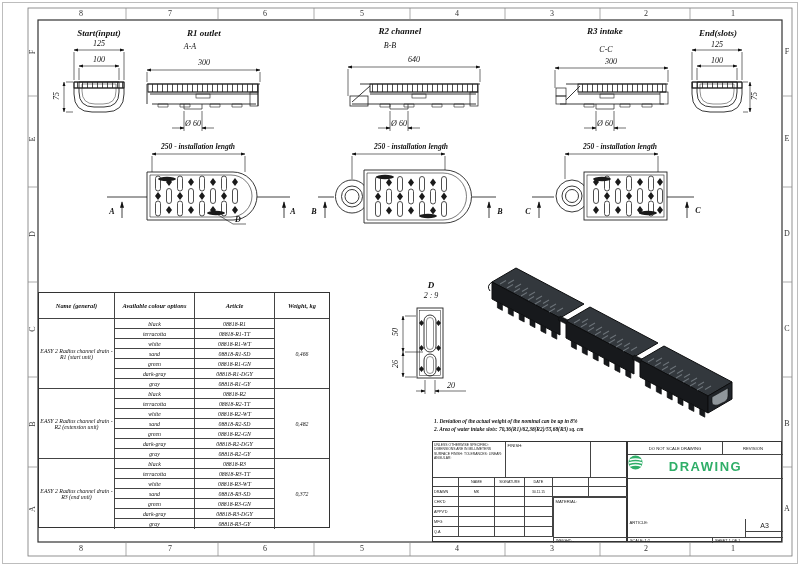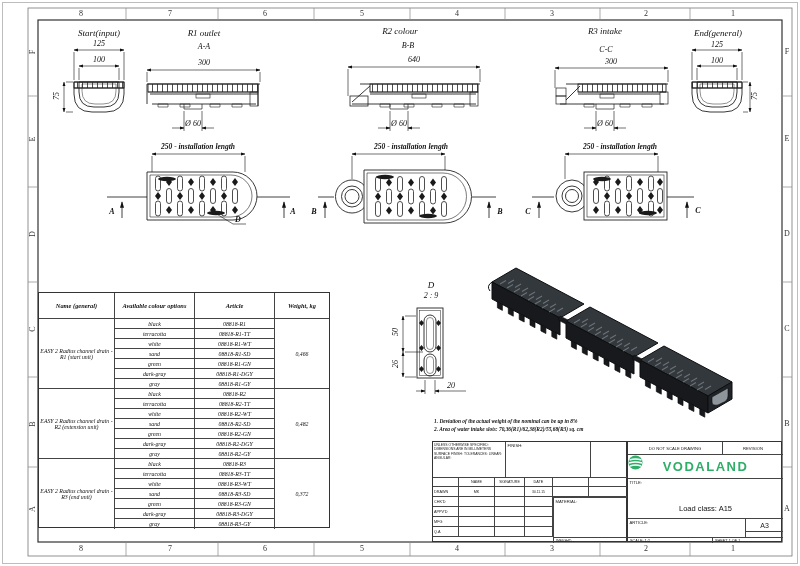--- a/index.html
+++ b/index.html
@@ -1,21 +1,21 @@
 <!DOCTYPE html>
 <html><head>
 <meta charset="utf-8">
 <style>
   html,body{margin:0;padding:0;background:#fff;}
   #page{position:relative;width:800px;height:566px;background:#fff;overflow:hidden;
         font-family:"Liberation Sans",sans-serif;color:#111;}
   svg{position:absolute;left:0;top:0;}
   .lbl{position:absolute;font-family:"Liberation Serif",serif;font-style:italic;
        color:#111;text-align:center;white-space:nowrap;line-height:1;}
-  .ttl{font-weight:normal;font-size:9px;}
+  .ttl{font-weight:bold;font-size:9px;}
   .dim{font-size:8px;}
   .dimb{font-size:7.5px;font-weight:bold;}
   .sec{font-size:8px;font-weight:bold;}
   .rot{transform:rotate(-90deg);transform-origin:center;}
   .gridnum{position:absolute;font-family:"Liberation Serif",serif;font-size:8px;color:#333;
            width:14px;text-align:center;line-height:12px;}
   
   #ptable{position:absolute;left:38px;top:292px;width:292px;height:236px;
           border:1px solid #333;box-sizing:border-box;display:grid;
           grid-template-columns:76px 80px 80px 54px;
@@ -330,35 +330,35 @@
   <span class="gridnum rot" style="left:26px;top:323px;">C</span>
   <span class="gridnum rot" style="left:26px;top:418px;">B</span>
   <span class="gridnum rot" style="left:26px;top:503px;">A</span>
 
   <span class="lbl ttl" style="left:64px;top:29px;width:70px;">Start(input)</span>
   <span class="lbl dim" style="left:81px;top:40px;width:36px;">125</span>
   <span class="lbl dim" style="left:81px;top:56px;width:36px;">100</span>
   <span class="lbl dim rot" style="left:42px;top:92px;width:30px;">75</span>
 
   <span class="lbl ttl" style="left:169px;top:29px;width:70px;">R1 outlet</span>
-  <span class="lbl dim" style="left:186px;top:43px;width:36px;">A-A</span>
+  <span class="lbl dim" style="left:172px;top:43px;width:36px;">A-A</span>
   <span class="lbl dim" style="left:186px;top:59px;width:36px;">300</span>
   <span class="lbl dim" style="left:175px;top:120px;width:36px;">Ø 60</span>
 
-  <span class="lbl ttl" style="left:365px;top:27px;width:70px;">R2 colour</span>
-  <span class="lbl dim" style="left:390px;top:42px;width:36px;">B-B</span>
+  <span class="lbl ttl" style="left:365px;top:27px;width:70px;">R2 channel</span>
+  <span class="lbl dim" style="left:372px;top:42px;width:36px;">B-B</span>
   <span class="lbl dim" style="left:396px;top:56px;width:36px;">640</span>
   <span class="lbl dim" style="left:381px;top:120px;width:36px;">Ø 60</span>
 
   <span class="lbl ttl" style="left:570px;top:27px;width:70px;">R3 intake</span>
   <span class="lbl dim" style="left:588px;top:46px;width:36px;font-style:italic;">C-C</span>
   <span class="lbl dim" style="left:593px;top:58px;width:36px;">300</span>
   <span class="lbl dim" style="left:587px;top:120px;width:36px;">Ø 60</span>
 
-  <span class="lbl ttl" style="left:683px;top:29px;width:70px;">End(general)</span>
+  <span class="lbl ttl" style="left:683px;top:29px;width:70px;">End(slots)</span>
   <span class="lbl dim" style="left:699px;top:41px;width:36px;">125</span>
   <span class="lbl dim" style="left:699px;top:57px;width:36px;">100</span>
   <span class="lbl dim rot" style="left:740px;top:92px;width:30px;">75</span>
 
   <span class="lbl dimb" style="left:138px;top:143px;width:120px;">250 - installation length</span>
   <span class="lbl dimb" style="left:351px;top:143px;width:120px;">250 - installation length</span>
   <span class="lbl dimb" style="left:560px;top:143px;width:120px;">250 - installation length</span>
 
   <span class="lbl sec" style="left:107px;top:208px;width:10px;">A</span>
   <span class="lbl sec" style="left:288px;top:208px;width:10px;">A</span>
@@ -489,28 +489,24 @@
     <div class="cell bB ctr" style="left:95px;top:0;width:60px;height:13px;">REVISION</div>
 
     <div class="cell bB" style="left:0;top:13px;width:155px;height:24px;">
       <div class="logo">
         <svg width="15" height="15" viewBox="0 0 15 15">
           <circle cx="7.5" cy="7.5" r="7" fill="#2fae68"></circle>
           <path d="M1.5,5 q6,-2.2 12,0" stroke="#fff" stroke-width="1.5" fill="none"></path>
           <path d="M1,8 q6.5,-2 13,0" stroke="#fff" stroke-width="1.5" fill="none"></path>
           <path d="M2,11 q5.5,-1.8 11,0" stroke="#fff" stroke-width="1.5" fill="none"></path>
         </svg>
-        <span class="logotext" style="color:#2fae68;">VODALAND</span>
+        <span class="logotext" style="color:#2fae68;">DRAWING</span>
       </div>
     </div>
 
-    <div class="cell bB" style="left:0;top:37px;width:155px;height:40px;">
-      <span class="tinylbl">TITLE:</span>
-      <div style="position:absolute;left:0;bottom:5px;width:100%;text-align:center;font-size:7.5px;color:#111;">Load class: A15</div>
-    </div>
 
     <div class="cell bR" style="left:0;top:77px;width:118px;height:18px;">
       <span class="tinylbl">ARTICLE:</span>
     </div>
     <div class="cell bB ctr" style="left:118px;top:77px;width:37px;height:13px;font-size:7px;">A3</div>
 
     <div class="cell bT bR" style="left:0;top:95px;width:85px;height:6px;font-size:3.8px;padding-left:2px;line-height:6px;">SCALE: 1:2</div>
     <div class="cell bT" style="left:85px;top:95px;width:70px;height:6px;font-size:3.8px;padding-left:2px;line-height:6px;">SHEET 1 OF 1</div>
   </div>
 

